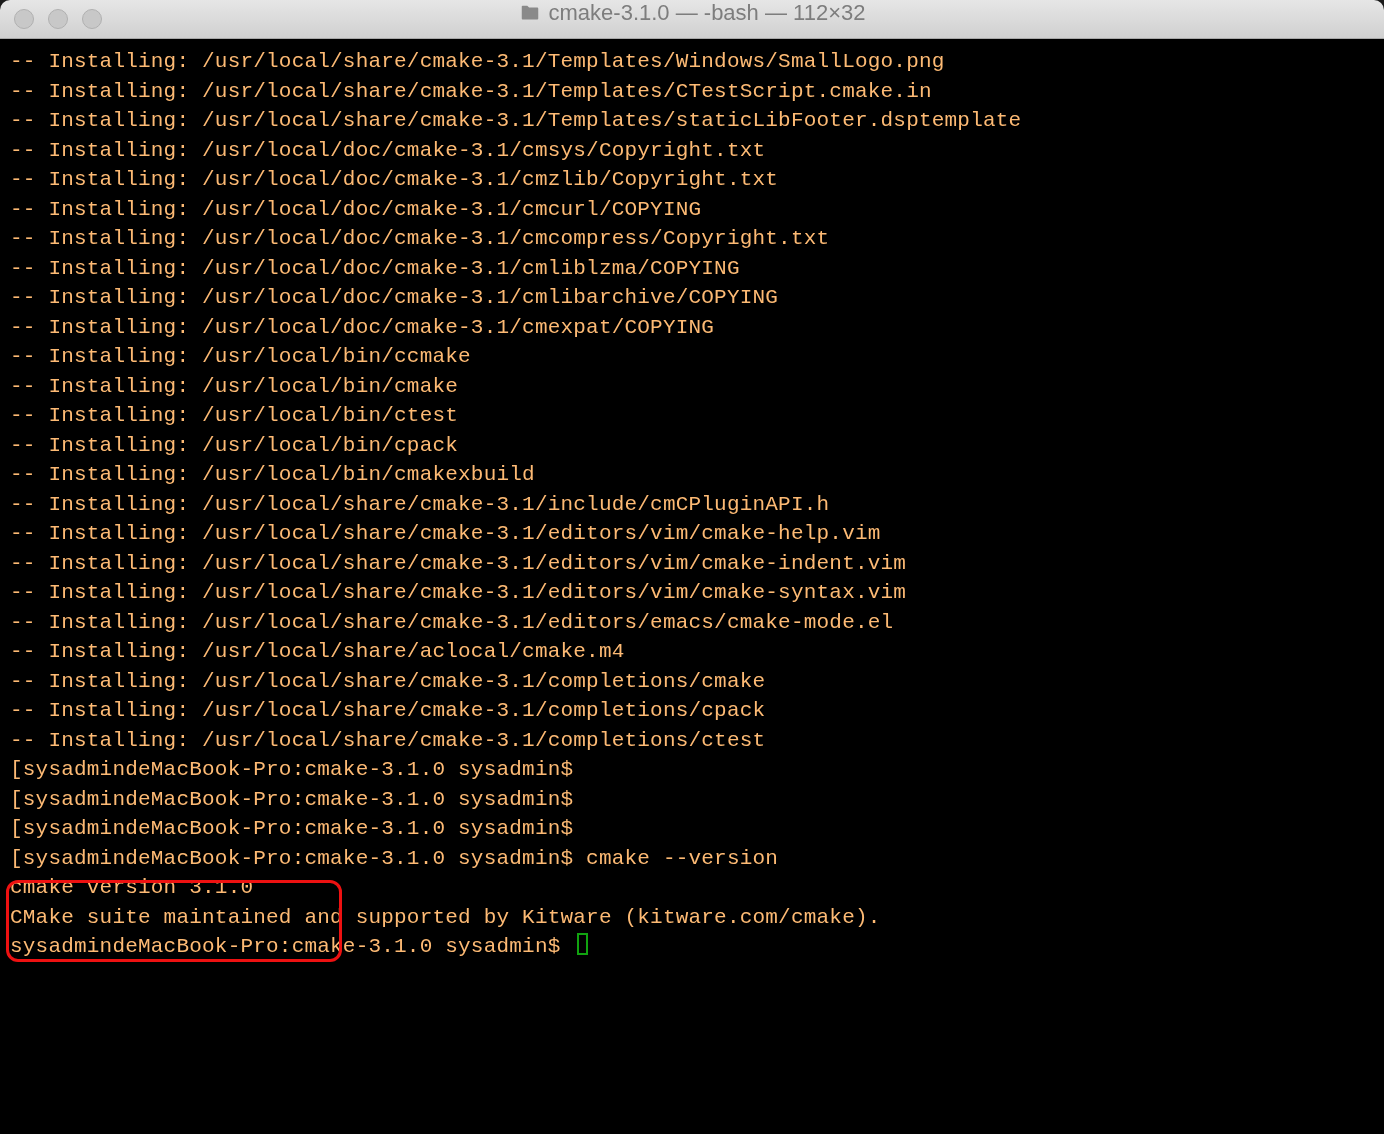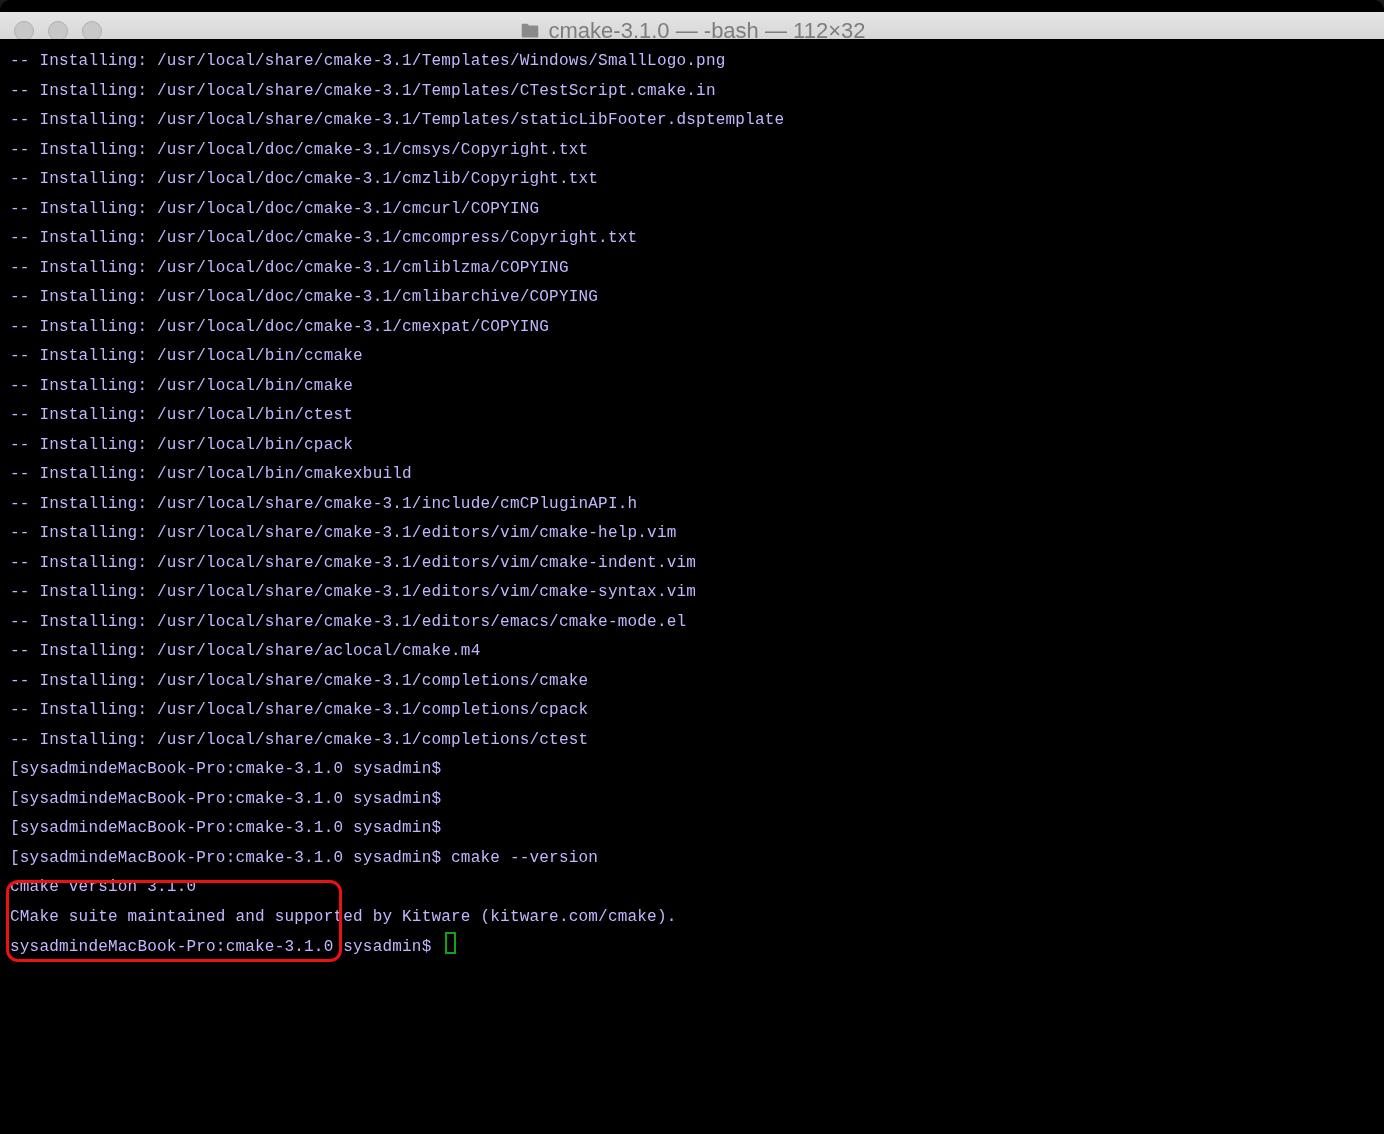--- a/index.html
+++ b/index.html
@@ -18,24 +18,22 @@
     background: #000;
     border-top-left-radius: 10px;
     border-top-right-radius: 10px;
     overflow: hidden;
   }
   .titlebar {
     height: 38px;
     background: linear-gradient(#e6e6e6, #d0d0d0);
     border-bottom: 1px solid #a8a8a8;
     display: flex;
-    align-items: center;
     padding: 0 14px;
     position: relative;
-    margin-top: 12px;
   }
   .traffic-lights {
     display: flex;
     gap: 14px;
     align-items: center;
   }
   .tl {
     width: 18px;
     height: 18px;
     border-radius: 50%;
@@ -61,22 +59,22 @@
     fill: #8a8a8a;
     display: block;
   }
   .term-body {
     position: absolute;
     top: 39px;
     left: 0;
     right: 0;
     bottom: 0;
     background: #000;
-    color: #c4b5fd;
-    font-size: 16px;
+    color: #fdba74;
+    font-size: 21px;
     line-height: 29.5px;
     padding: 8px 10px 0 10px;
     white-space: pre;
     letter-spacing: 0.2px;
   }
   .line { display: block; }
   .highlight-box {
     position: absolute;
     border: 3px solid #e11;
     border-radius: 12px;

